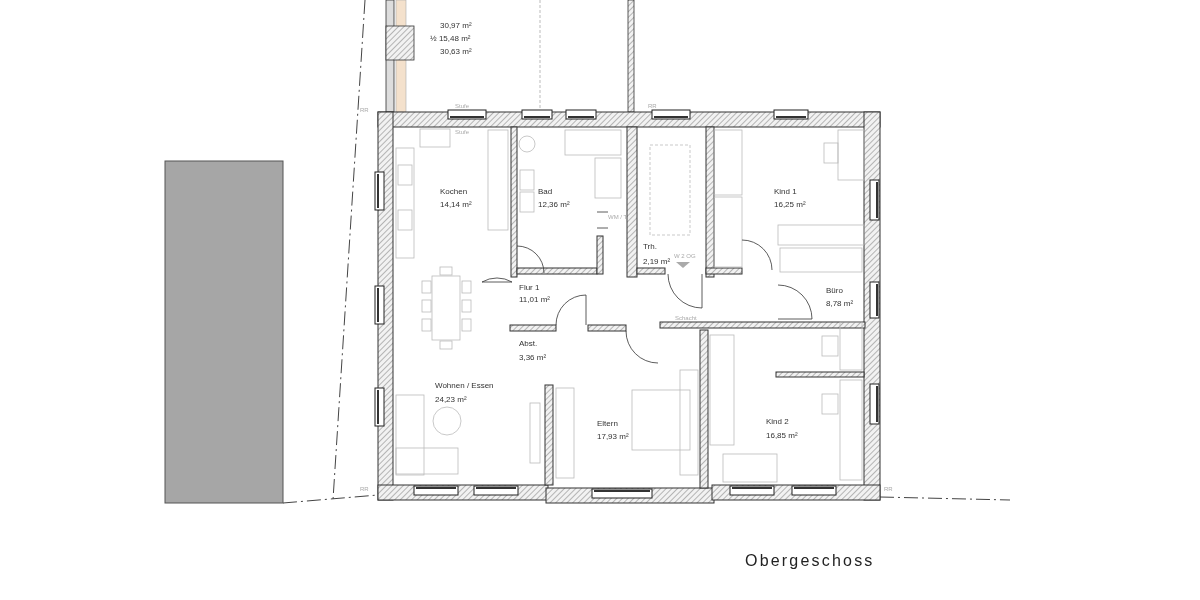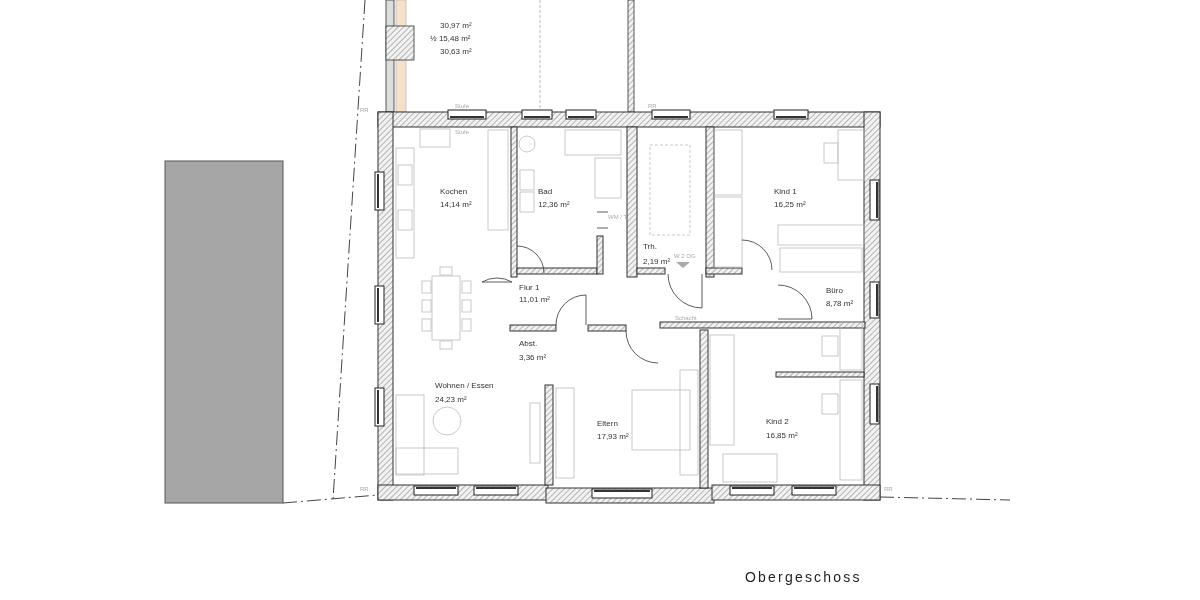--- a/index.html
+++ b/index.html
@@ -1,20 +1,20 @@
 <!DOCTYPE html>
 <html><head>
 <meta charset="utf-8">
 <style>
   html, body { margin:0; padding:0; background:#ffffff; }
   body { width:1200px; height:600px; position:relative; overflow:hidden; font-family:"Liberation Sans", sans-serif; }
   #plan { position:absolute; left:0; top:0; width:1200px; height:600px; }
   .lbl { font-family:"Liberation Sans", sans-serif; font-size:8px; fill:#333; }
   .small { font-family:"Liberation Sans", sans-serif; font-size:6px; fill:#aaa; }
-  .title { position:absolute; left:745px; top:552px; font-size:14px; letter-spacing:2.2px; color:#222;margin-top:17px; }
+  .title { position:absolute; left:745px; top:552px; font-size:16px; letter-spacing:2.2px; color:#222; }
   .wall { fill:url(#hatch); stroke:#333; stroke-width:1; }
   .furn { fill:none; stroke:#bbb; stroke-width:0.8; }
   .door { fill:none; stroke:#333; stroke-width:0.8; }
   .win { fill:#fff; stroke:#222; stroke-width:1; }
   .winbar { fill:#333; }
   .dash { fill:none; stroke:#444; stroke-width:1; stroke-dasharray:14 4 2 4; }
 </style>
 </head>
 <body>
 

